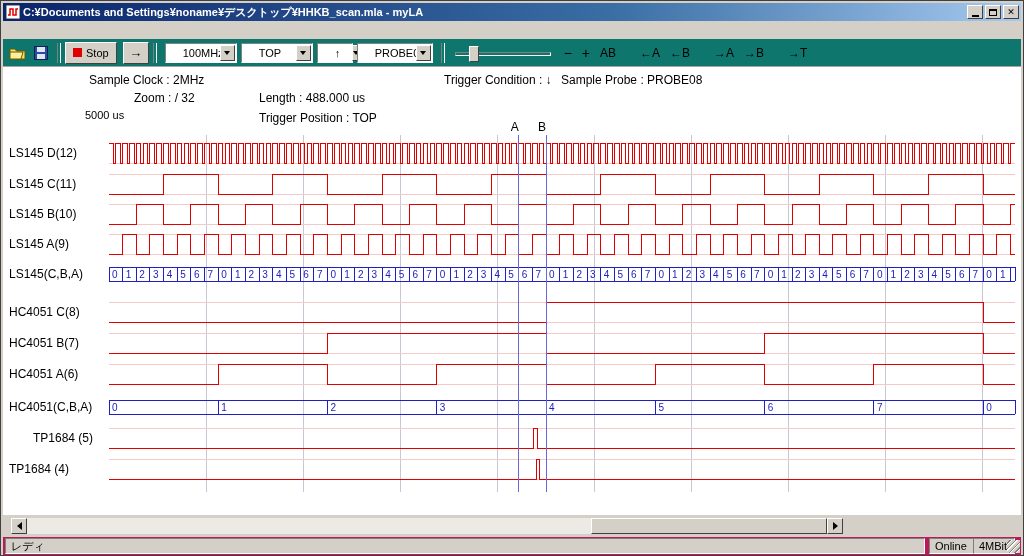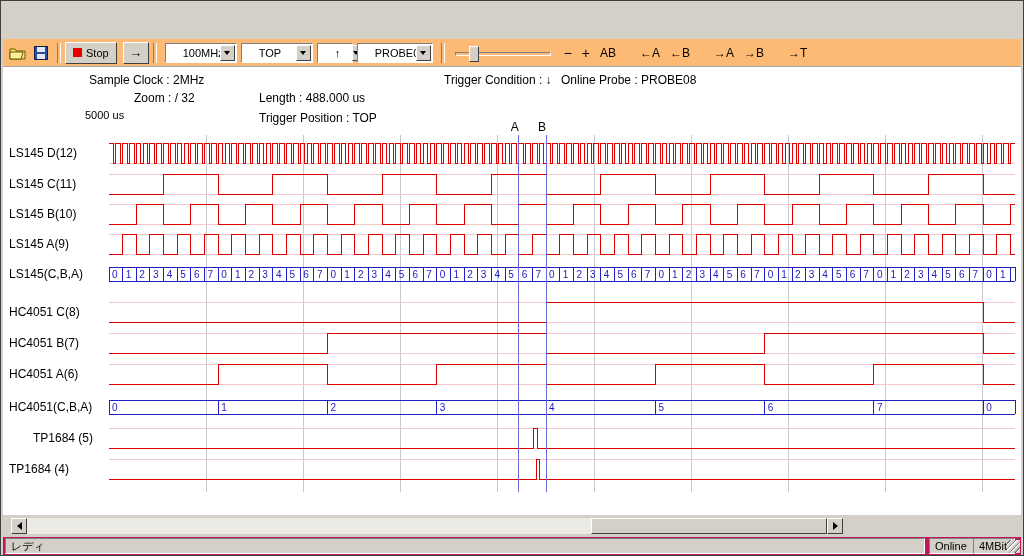--- a/index.html
+++ b/index.html
@@ -16,21 +16,21 @@
   .tb-btn{width:16px;height:14px;background:#d4d0c8;border:1px solid;border-color:#fff #404040 #404040 #fff;
     display:flex;align-items:center;justify-content:center;font-size:9px;line-height:1;box-sizing:border-box;}
   .glyph-min{width:7px;height:2px;background:#000;margin-top:7px;}
   .glyph-max{width:8px;height:7px;border:1px solid #000;border-top-width:2px;box-sizing:border-box;}
 
   
   .menubar{position:absolute;left:2px;right:2px;top:20px;height:18px;background:#d4d0c8;display:flex;align-items:center;font-size:11px;}
   .menu-item{padding:2px 8px;}
 
   
-  .toolbar{position:absolute;left:2px;right:2px;top:38px;height:27px;background:#fdba74;
+  .toolbar{position:absolute;left:2px;right:2px;top:38px;height:27px;background:#0f766e;
     border-bottom:1px solid #a8a4a0;display:flex;align-items:center;padding:0 2px;}
   .t-sep{width:2px;height:20px;border-left:1px solid #808080;border-right:1px solid #fff;margin:0 4px;}
   .icon-btn{width:24px;height:22px;display:flex;align-items:center;justify-content:center;}
   .raised{background:#d4d0c8;border:1px solid;border-color:#fff #404040 #404040 #fff;box-sizing:border-box;}
   .stop-btn{height:22px;display:flex;align-items:center;gap:4px;padding:0 7px;font-size:11px;}
   .stop-sq{width:9px;height:9px;background:#e00000;}
   .run-btn{width:26px;height:22px;display:flex;align-items:center;justify-content:center;font-size:13px;}
   .combo{height:20px;background:#fff;border:1px solid;border-color:#808080 #fff #fff #808080;
     display:flex;align-items:center;box-sizing:border-box;margin-left:4px;font-size:11px;}
   .combo .val{flex:1;padding:0 17px;white-space:nowrap;overflow:hidden;}
@@ -70,20 +70,38 @@
   .st-online{left:926px;width:65px;}
   .st-mem{left:970px;width:42px;}
   .grip{position:absolute;right:1px;top:3px;width:13px;height:13px;
     background:repeating-linear-gradient(135deg,#d4d0c8 0 2px,#808080 2px 3px,#fff 3px 4px);}
 </style>
 </head>
 <body>
 
 <div class="window">
 
+  <div class="titlebar">
+    <svg class="app-icon" viewBox="0 0 14 14">
+      <rect x="0" y="0" width="14" height="14" fill="#fff" stroke="#404040"></rect>
+      <polyline points="2,10 4,10 4,4 7,4 7,10 10,10 10,4 12,4" fill="none" stroke="#e00000" stroke-width="1.5"></polyline>
+    </svg>
+    <div class="title">C:¥Documents and Settings¥noname¥デスクトップ¥HHKB_scan.mla - myLA</div>
+    <div class="tb-btns">
+      <div class="tb-btn">
+          <div class="glyph-min"></div>
+        </div>
+      <div class="tb-btn">
+          <div class="glyph-max"></div>
+        </div>
+      <div class="tb-btn">
+          <span>✕</span>
+        </div>
+    </div>
+  </div>
 
 
   <div class="toolbar">
     <div class="icon-btn">
       <svg width="17" height="14" viewBox="0 0 17 14">
         <path d="M1 3 h5 l1.5 2 H16 v8 H1 z" fill="#f7e06a" stroke="#6b5b00"></path>
         <path d="M1 6 h13 l-2 7 H1 z" fill="#ffef9a" stroke="#6b5b00"></path>
       </svg>
     </div>
     <div class="icon-btn">
@@ -141,21 +159,21 @@
     <div class="flat-btn">→B</div>
     <div class="flat-btn g14">→T</div>
   </div>
 
   <div class="client"></div>
 
   <div>
     <span class="otext" style="left:88px;top:72px;">Sample Clock : 2MHz</span>
     <span class="otext" style="left:258px;top:63px;margin-top:47px;">Trigger Position : TOP</span>
     <span class="otext" style="left:443px;top:72px;">Trigger Condition : ↓</span>
-    <span class="otext" style="left:560px;top:72px;">Online Probe : PROBE08</span>
+    <span class="otext" style="left:560px;top:72px;">Sample Probe : PROBE08</span>
     <span class="otext" style="left:88px;top:90px;margin-left:45px;">Zoom : /  32</span>
     <span class="otext" style="left:258px;top:90px;">Length : 488.000 us</span>
     <span class="otext small" style="left:84px;top:108px;">5000 us</span>
   </div>
 
   <div>
     <div class="ch-label" style="top:144px;">LS145 D(12)</div>
     <div class="ch-label" style="top:175px;">LS145 C(11)</div>
     <div class="ch-label" style="top:205px;">LS145 B(10)</div>
     <div class="ch-label" style="top:235px;">LS145 A(9)</div>

